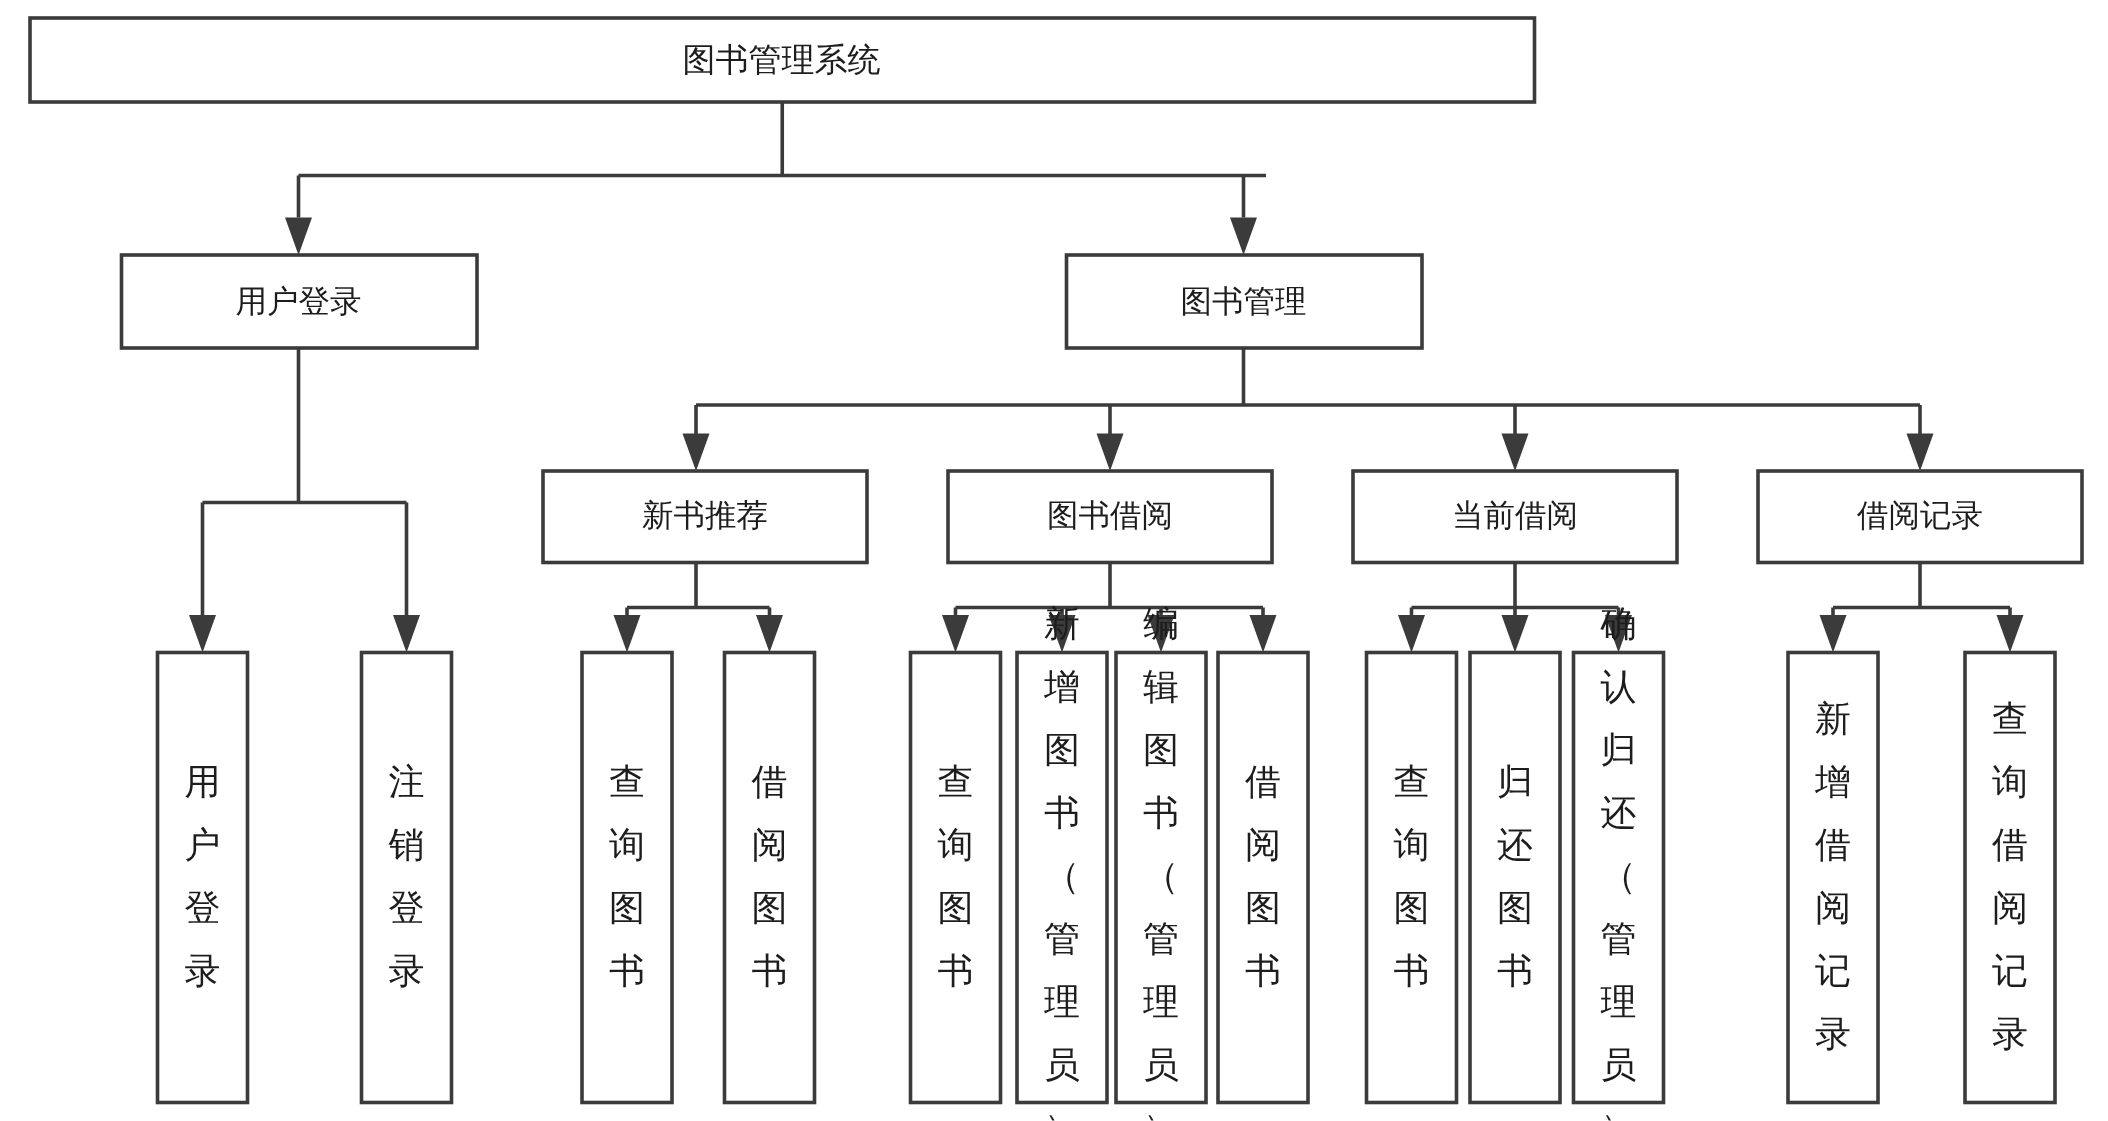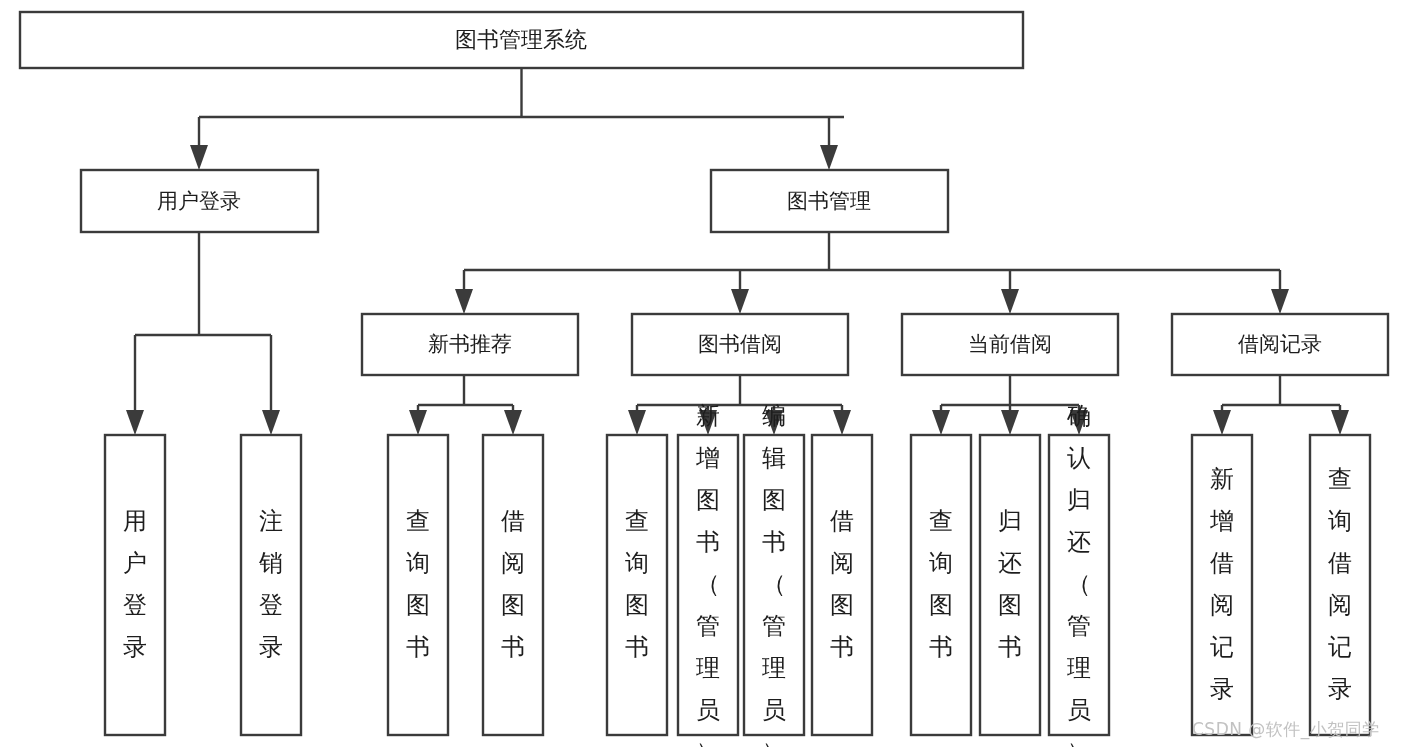--- a/index.html
+++ b/index.html
@@ -233,15 +233,14 @@
       <rect class="node-box" x="1192" y="435" width="60" height="300"></rect>
       <text class="leaf-label-col" x="1222"><tspan x="1222" y="487">新</tspan><tspan x="1222" y="529">增</tspan><tspan x="1222" y="571">借</tspan><tspan x="1222" y="613">阅</tspan><tspan x="1222" y="655">记</tspan><tspan x="1222" y="697">录</tspan></text>
     </g>
     <g>
       <rect class="node-box" x="1310" y="435" width="60" height="300"></rect>
       <text class="leaf-label-col" x="1340"><tspan x="1340" y="487">查</tspan><tspan x="1340" y="529">询</tspan><tspan x="1340" y="571">借</tspan><tspan x="1340" y="613">阅</tspan><tspan x="1340" y="655">记</tspan><tspan x="1340" y="697">录</tspan></text>
     </g>
 
   </svg>
 
-  <div class="watermark" style="left:1192px; top:718px;">CSDN @软件_小贺同学</div>
 
 </div>
 
 </body></html>

